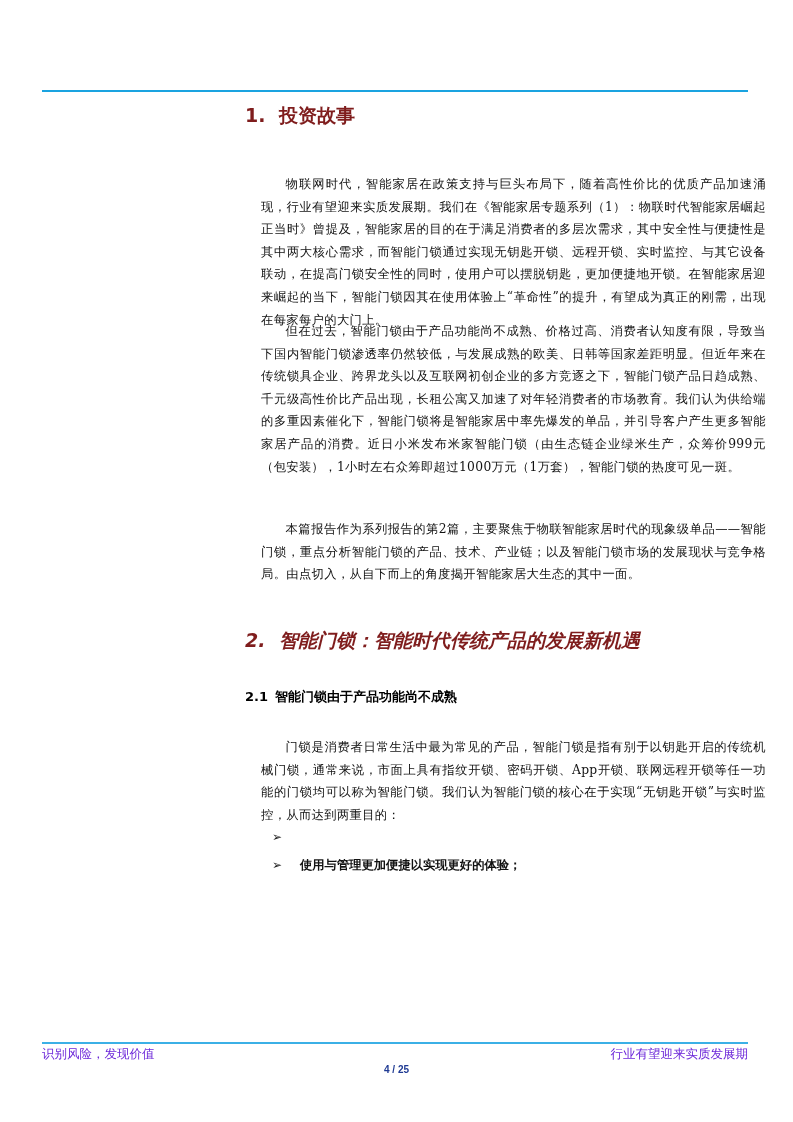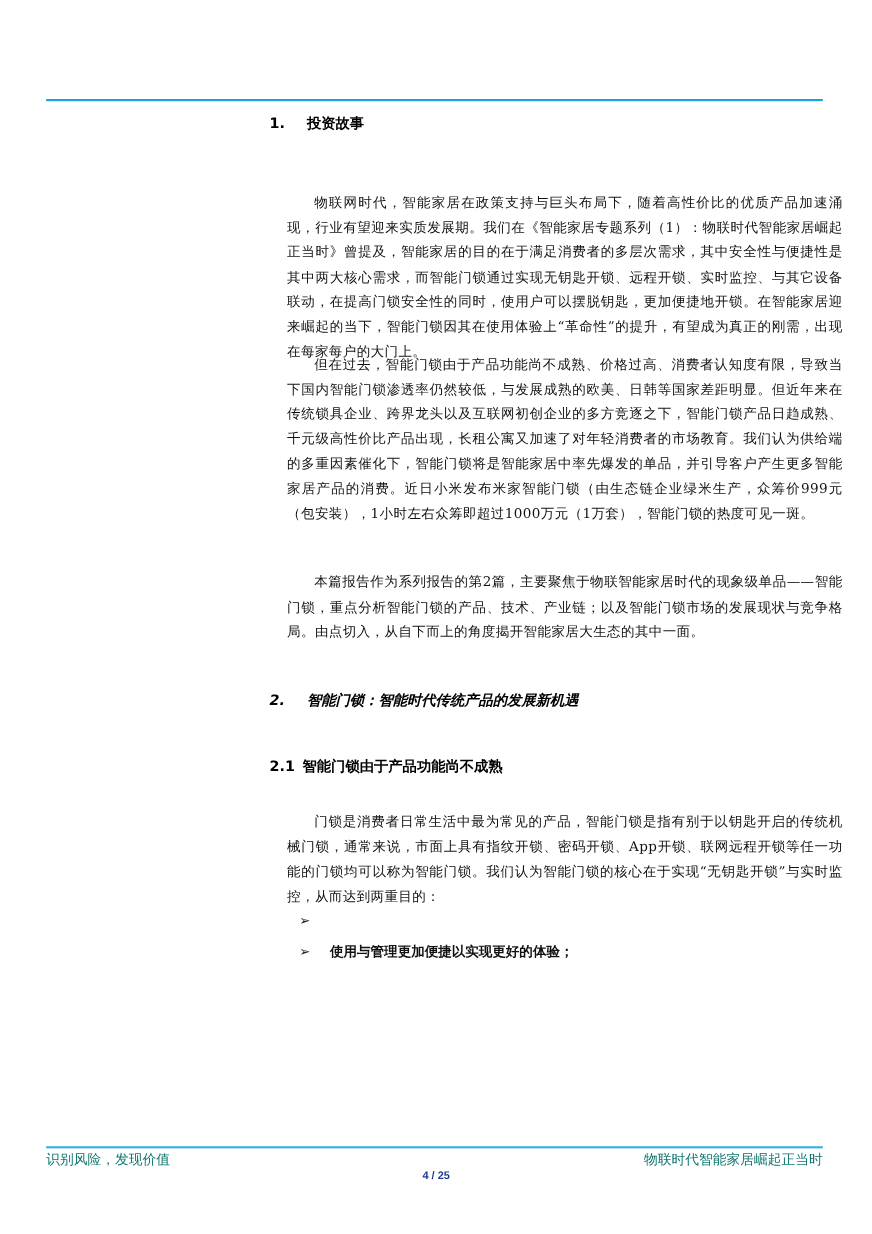--- a/index.html
+++ b/index.html
@@ -13,21 +13,21 @@
     background: #1aa3e0;
   }
   .rule.top { top: 90px; }
   .rule.bottom { top: 1042px; height: 2px; background: #3bb0e6; }
 
   .content { position: absolute; left: 245px; width: 505px; top: 0; }
 
   .h1 {
     position: absolute; left: 0; width: 520px;
     font-family: "DejaVu Sans", "Liberation Sans", sans-serif;
-    font-weight: bold; font-size: 13px; color: #000000; white-space: nowrap;
+    font-weight: bold; font-size: 19px; color: #7f1d1d; white-space: nowrap;
   }
   .h1 .num { display: inline-block; width: 34px; }
   .h2 {
     position: absolute; left: 0;
     font-family: "DejaVu Sans", "Liberation Sans", sans-serif;
     font-weight: bold; font-size: 13px; color: #000; white-space: nowrap;
   }
   .h2 .num { display: inline-block; width: 30px; }
 
   .para {
@@ -40,21 +40,21 @@
   .bullets li {
     position: relative; height: 28px; line-height: 28px;
     font-size: 12.3px; font-weight: bold; padding-left: 55px; white-space: nowrap;
   }
   .bullets .arrow {
     position: absolute; left: 27px; top: 0; font-size: 12px; color: #222;
     font-family: "DejaVu Sans", sans-serif; font-weight: normal;
   }
 
   .footer-left, .footer-right {
-    position: absolute; top: 1046px; font-size: 12.5px; color: #0f766e;
+    position: absolute; top: 1046px; font-size: 12.5px; color: #6d28d9;
     font-family: "DejaVu Sans", "Liberation Sans", sans-serif;
   }
   .footer-left { left: 42px; }
   .footer-right { right: 45px; }
   .page-num {
     position: absolute; top: 1064px; left: 0; width: 793px; text-align: center;
     font-size: 10px; font-weight: bold; color: #1f3a93;
     font-family: "Liberation Sans", "DejaVu Sans", sans-serif;
   }
 </style>
@@ -89,14 +89,14 @@
     </li>
     <li>
       <span class="arrow">➢</span>
       <span>使用与管理更加便捷以实现更好的体验；</span>
     </li>
   </ul>
 </div>
 
 <div class="rule bottom"></div>
 <div class="footer-left">识别风险，发现价值</div>
-<div class="footer-right">物联时代智能家居崛起正当时</div>
+<div class="footer-right">行业有望迎来实质发展期</div>
 <div class="page-num">4 / 25</div>
 
 </body></html>

